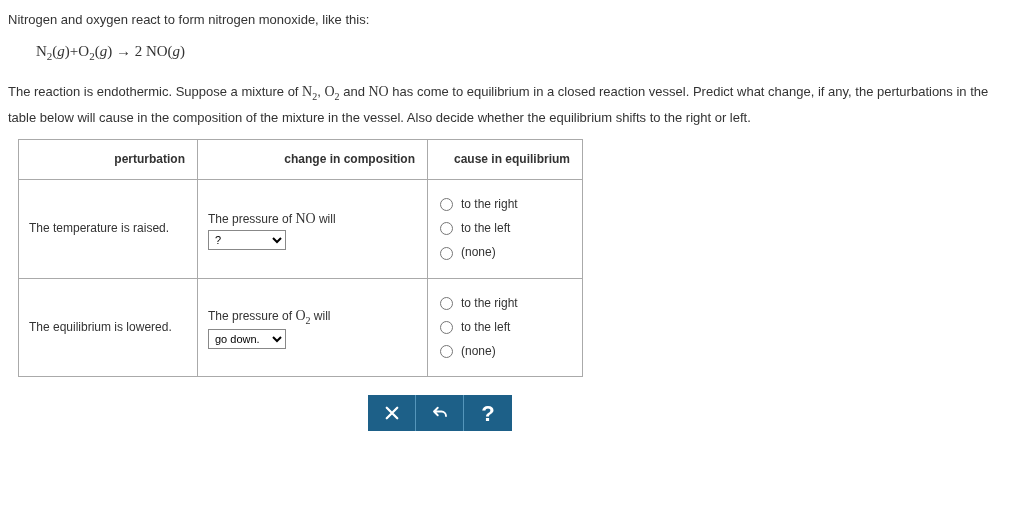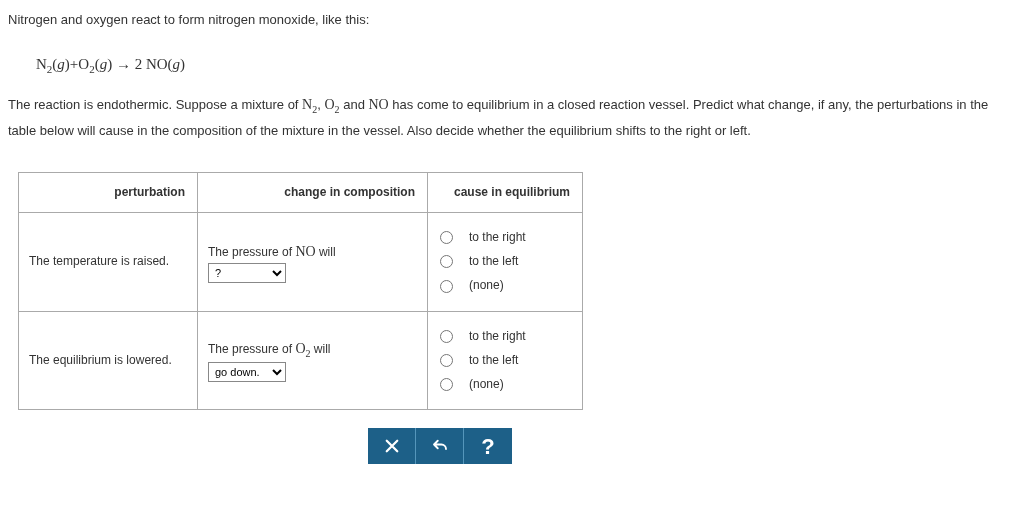--- a/index.html
+++ b/index.html
@@ -5,28 +5,28 @@
     * { box-sizing: border-box; margin: 0; padding: 0; }
     body {
       font-family: Arial, Helvetica, sans-serif;
       font-size: 13px;
       color: #333;
       padding: 10px 8px;
       line-height: 1.6;
       background: #fff;
       width: 1024px;
     }
-    .intro { margin-bottom: 21px; }
+    .intro { margin-bottom: 8px; }
     .equation {
       font-family: 'Times New Roman', serif;
       font-size: 15px;
       margin: 6px 0 14px 28px;
     }
     .equation .sub { font-size: 11px; vertical-align: sub; }
-    .desc { margin-bottom: 28px; line-height: 1.9; }
+    .desc { margin-bottom: 8px; line-height: 1.9; }
     .chem { font-family: 'Times New Roman', serif; font-size: 14px; }
     .chem .sub { font-size: 10px; vertical-align: sub; }
 
     table.pert {
       border-collapse: collapse;
       margin-left: 10px;
     }
     table.pert th, table.pert td {
       border: 1px solid #aaa;
       padding: 6px 10px;
@@ -43,21 +43,21 @@
     table.pert td.shift { width: 155px; padding: 10px 12px; }
 
     select.inline {
       font-size: 11px;
       height: 20px;
       border: 1px solid #888;
       background: #fff;
       padding: 1px 2px;
       min-width: 78px;
     }
-    .radio-row { display: flex; align-items: center; gap: 16px; margin: 5px 0; }
+    .radio-row { display: flex; align-items: center; gap: 8px; margin: 5px 0; }
     .radio-row input { margin: 0; }
     .radio-row span { font-size: 12px; }
 
     .btnbar {
       margin: 18px 0 0 360px;
       display: inline-flex;
     }
     .btnbar .btn {
       width: 48px;
       height: 36px;

